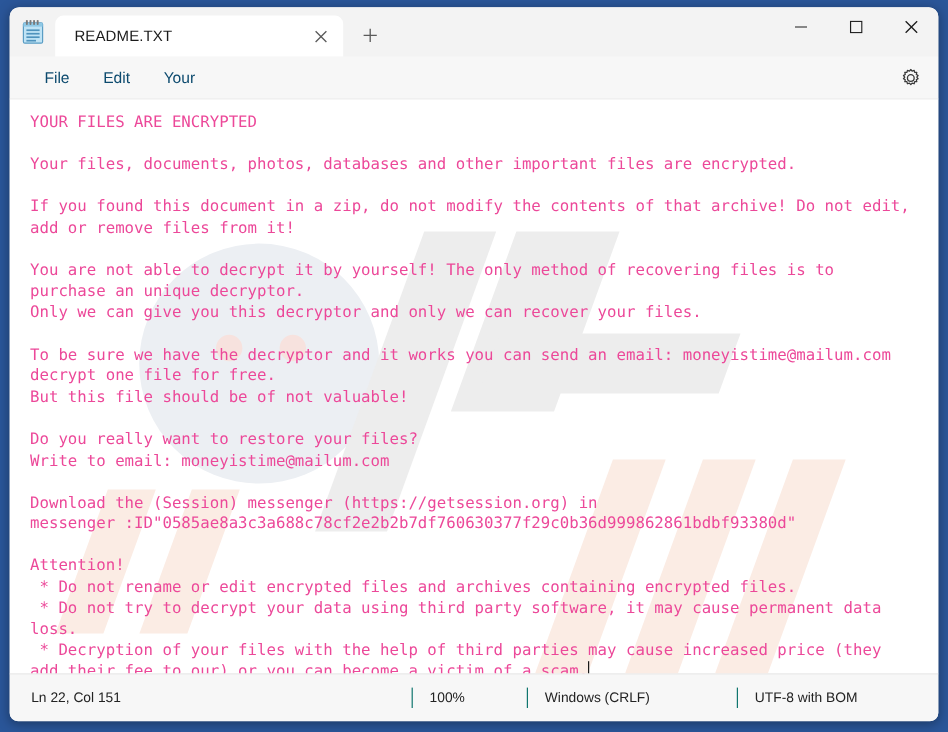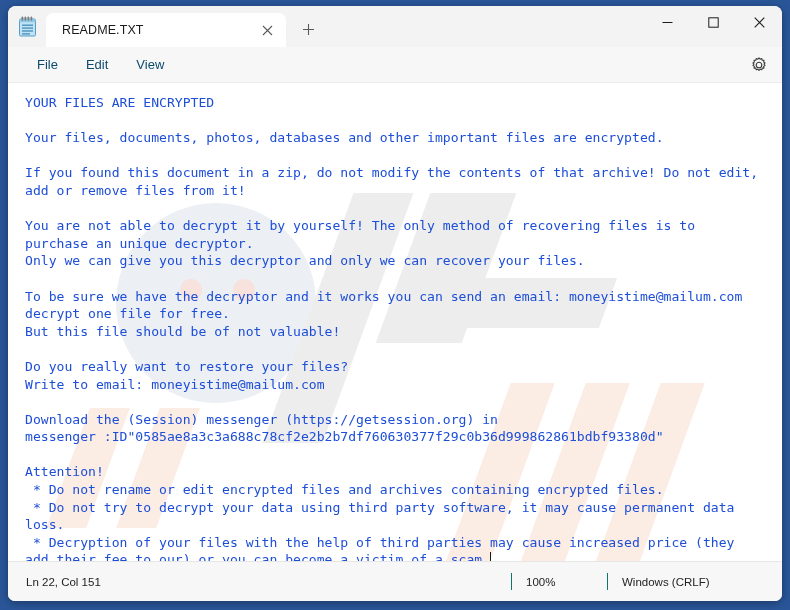--- a/index.html
+++ b/index.html
@@ -202,21 +202,21 @@
   .wm-o3 { left: 470px; top: 300px; width: 44px; height: 180px; transform: skewX(-20deg); }
   .wm-o4 { left: 545px; top: 300px; width: 44px; height: 180px; transform: skewX(-20deg); }
   .wm-o5 { left: 620px; top: 300px; width: 44px; height: 180px; transform: skewX(-20deg); }
 
   .note-text {
     position: relative;
     padding: 11px 0 0 17px;
     font-family: "DejaVu Sans Mono", "Liberation Mono", monospace;
     font-size: 13.1px;
     line-height: 17.6px;
-    color: #1d4ed8;
+    color: #ec4899;
     white-space: pre;
     letter-spacing: 0px;
   }
 
   .caret {
     display: inline-block;
     width: 1px;
     height: 14px;
     background: #1a1a1a;
     vertical-align: -2px;
@@ -312,21 +312,21 @@
     </div>
 
     <div class="menubar">
       <div class="menu-item">
         <span>File</span>
       </div>
       <div class="menu-item">
         <span>Edit</span>
       </div>
       <div class="menu-item">
-        <span>View</span>
+        <span>Your</span>
       </div>
       <div class="settings-btn">
         <svg width="16" height="16" viewBox="0 0 16 16">
           <path d="M8 5.2 A2.8 2.8 0 1 0 8 10.8 A2.8 2.8 0 1 0 8 5.2 Z" fill="none" stroke="currentColor" stroke-width="1.1"></path>
           <path d="M8 0.9 L9.1 2.2 L10.8 1.6 L11.2 3.3 L13 3.3 L12.6 5.0 L14.1 5.9 L13.0 7.2 L14.1 8.5 L12.6 9.4 L13 11.1 L11.2 11.1 L10.8 12.8 L9.1 12.2 L8 13.5 L6.9 12.2 L5.2 12.8 L4.8 11.1 L3 11.1 L3.4 9.4 L1.9 8.5 L3.0 7.2 L1.9 5.9 L3.4 5.0 L3 3.3 L4.8 3.3 L5.2 1.6 L6.9 2.2 Z" fill="none" stroke="currentColor" stroke-width="1.05" stroke-linejoin="round"></path>
         </svg>
       </div>
     </div>
 
     <div class="editor">
@@ -373,16 +373,17 @@
  * Decryption of your files with the help of third parties may cause increased price (they
 add their fee to our) or you can become a victim of a scam.</span><span class="caret"></span></div>
 
     </div>
 
     <div class="statusbar">
       <div class="sb-cell sb-pos">Ln 22, Col 151</div>
       <div class="sb-spacer"></div>
       <div class="sb-cell sb-sep sb-zoom">100%</div>
       <div class="sb-cell sb-sep sb-eol">Windows (CRLF)</div>
+      <div class="sb-cell sb-sep sb-enc">UTF-8 with BOM</div>
     </div>
 
   </div>
 </div>
 
 </body></html>

